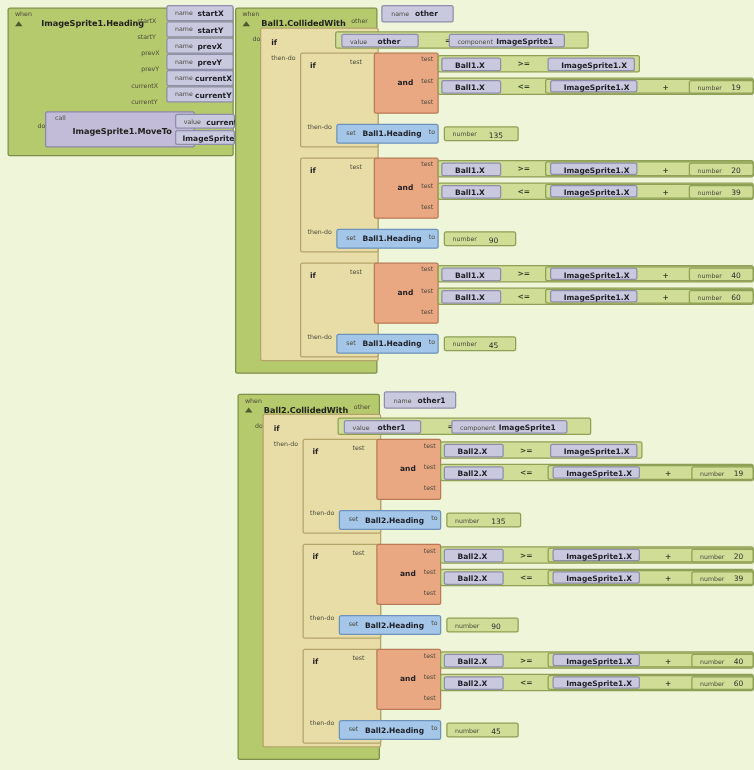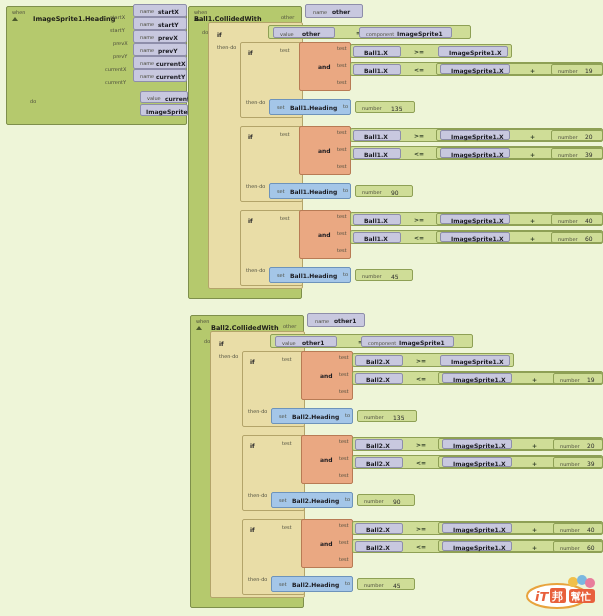--- a/index.html
+++ b/index.html
@@ -72,32 +72,38 @@
   </div>
   <div class="blk getb" style="left:133px;top:56px;width:54px;height:13px;">
     <div class="t lbl" style="left:6px;top:4px;">name</div>
     <div class="t nm" style="left:22px;top:3.5px;">currentX</div>
   </div>
   <div class="blk getb" style="left:133px;top:69px;width:54px;height:13px;">
     <div class="t lbl" style="left:6px;top:4px;">name</div>
     <div class="t nm" style="left:22px;top:3.5px;">currentY</div>
   </div>
 
+  <div class="blk call" style="left:36px;top:89px;width:120px;height:29px;">
+    <div class="t lbl" style="left:7px;top:3px;">call</div>
+    <div class="t ttl" style="left:21px;top:12px;">ImageSprite1.MoveTo</div>
+    <div class="t lbl" style="left:113px;top:7px;">x</div>
+    <div class="t lbl" style="left:113px;top:20px;">y</div>
+  </div>
   <div class="blk getb" style="left:140px;top:91px;width:48px;height:12px;">
     <div class="t lbl" style="left:6px;top:4px;">value</div>
     <div class="t nm" style="left:24px;top:3.5px;">currentX</div>
   </div>
   <div class="blk getb" style="left:140px;top:104px;width:48px;height:12px;">
     <div class="t nm" style="left:5px;top:3.5px;">ImageSprite1.Y</div>
   </div>
 
   <div class="blk evt" style="left:188px;top:6px;width:114px;height:293px;">
     <div class="t lbl" style="left:5px;top:3px;">when</div>
     <div class="tri" style="left:5px;top:10px;border-bottom:4px solid #4c5a2e;"></div>
-    <div class="t ttl" style="left:5px;top:9px;">Ball1.CollidedWith</div>
+    <div class="t ttl" style="left:20px;top:9px;">Ball1.CollidedWith</div>
     <div class="t lbl" style="left:92px;top:8px;">other</div>
     <div class="t lbl" style="left:13px;top:23px;">do</div>
   </div>
   <div class="blk getb" style="left:305px;top:4px;width:58px;height:14px;">
     <div class="t lbl" style="left:7px;top:5px;">name</div>
     <div class="t nm" style="left:26px;top:4px;">other</div>
   </div>
 
   <div class="blk ctrl" style="left:208px;top:22px;width:95px;height:267px;">
     <div class="t nm" style="left:8px;top:9px;">if</div>
@@ -456,27 +462,14 @@
   <div class="blk setb" style="left:271px;top:576px;width:82px;height:16px;">
     <div class="t lbl" style="left:7px;top:5px;">set</div>
     <div class="t nm" style="left:20px;top:5px;">Ball2.Heading</div>
     <div class="t lbl" style="left:73px;top:4px;">to</div>
   </div>
   <div class="blk numb" style="left:357px;top:578px;width:58px;height:12px;">
     <div class="t lbl" style="left:6px;top:4px;">number</div>
     <div class="t num" style="left:35px;top:3.5px;">45</div>
   </div>
 
-  <div class="wm">
-    <svg viewBox="0 0 78 44" width="78" height="44">
-      <ellipse cx="34" cy="26" rx="30" ry="12" fill="#ffffff" stroke="#e8a33d" stroke-width="2"></ellipse>
-      <text x="12" y="31" font-family="DejaVu Sans, sans-serif" font-size="13" font-weight="bold" font-style="italic" fill="#e8603c">iT</text>
-      <rect x="27" y="18" width="16" height="15" rx="2" fill="#e8603c"></rect>
-      <text x="29" y="30" font-family="DejaVu Sans, sans-serif" font-size="11" font-weight="bold" fill="#ffffff">邦</text>
-      <circle cx="50" cy="12" r="5" fill="#f0c04a"></circle>
-      <circle cx="59" cy="10" r="5" fill="#7ab8e0"></circle>
-      <circle cx="67" cy="13" r="5" fill="#e87d9c"></circle>
-      <rect x="46" y="19" width="26" height="14" rx="3" fill="#e8603c"></rect>
-      <text x="48" y="30" font-family="DejaVu Sans, sans-serif" font-size="10" font-weight="bold" fill="#ffffff">幫忙</text>
-    </svg>
-  </div>
 
 </div>
 
 </body></html>

